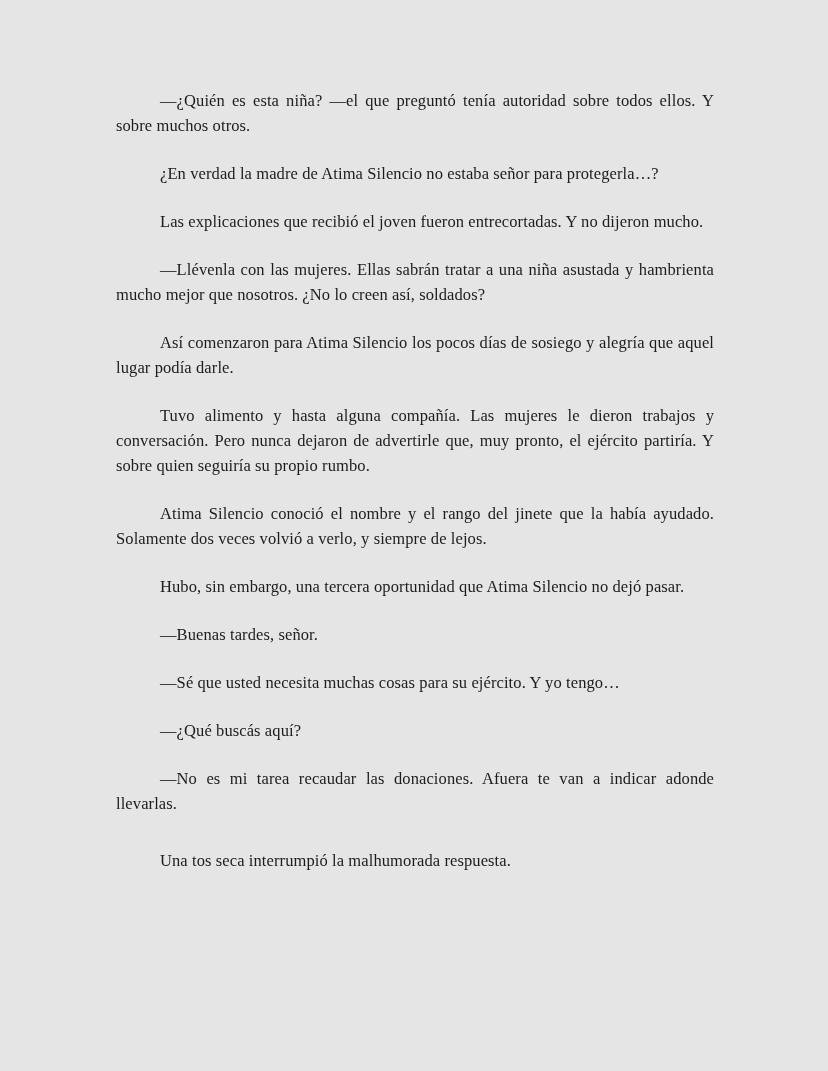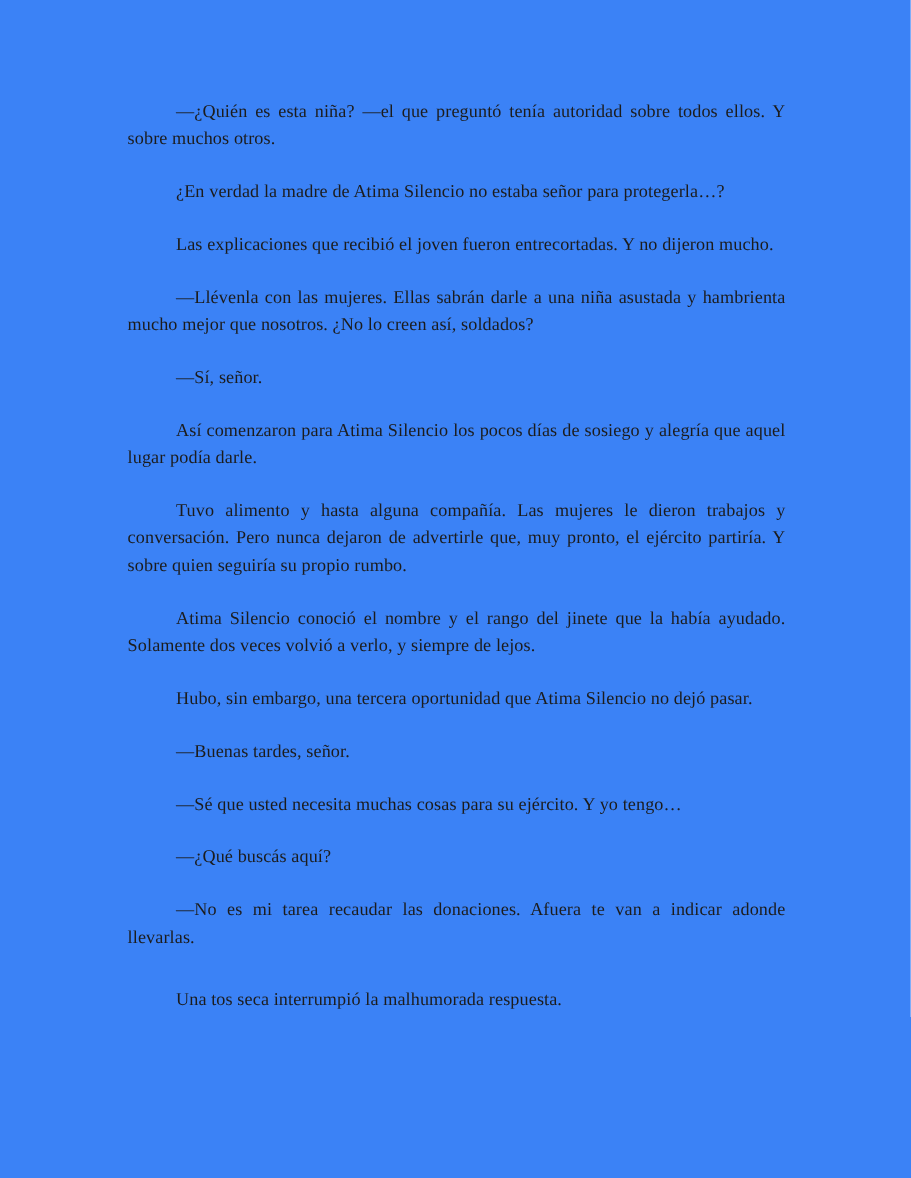--- a/index.html
+++ b/index.html
@@ -4,21 +4,21 @@
 <style>
   html, body {
     margin: 0;
     padding: 0;
     background: #ffffff;
   }
   .page {
     position: relative;
     width: 828px;
     height: 1071px;
-    background: #3b82f6;
+    background: #e5e5e5;
     box-sizing: border-box;
     overflow: hidden;
   }
   .text-block {
     position: absolute;
     left: 116px;
     top: 88px;
     width: 598px;
     font-family: "Liberation Serif", "DejaVu Serif", serif;
     font-size: 16.5px;
@@ -37,22 +37,21 @@
   }
 </style>
 </head>
 <body>
 
 <div class="page">
   <div class="text-block">
     <p>—¿Quién es esta niña? —el que preguntó tenía autoridad sobre todos ellos. Y sobre muchos otros.</p>
     <p>¿En verdad la madre de Atima Silencio no estaba señor para protegerla…?</p>
     <p>Las explicaciones que recibió el joven fueron entrecortadas. Y no dijeron mucho.</p>
-    <p>—Llévenla con las mujeres. Ellas sabrán darle a una niña asustada y hambrienta mucho mejor que nosotros. ¿No lo creen así, soldados?</p>
-    <p>—Sí, señor.</p>
+    <p>—Llévenla con las mujeres. Ellas sabrán tratar a una niña asustada y hambrienta mucho mejor que nosotros. ¿No lo creen así, soldados?</p>
     <p>Así comenzaron para Atima Silencio los pocos días de sosiego y alegría que aquel lugar podía darle.</p>
     <p>Tuvo alimento y hasta alguna compañía. Las mujeres le dieron trabajos y conversación. Pero nunca dejaron de advertirle que, muy pronto, el ejército partiría. Y sobre quien seguiría su propio rumbo.</p>
     <p>Atima Silencio conoció el nombre y el rango del jinete que la había ayudado. Solamente dos veces volvió a verlo, y siempre de lejos.</p>
     <p>Hubo, sin embargo, una tercera oportunidad que Atima Silencio no dejó pasar.</p>
     <p>—Buenas tardes, señor.</p>
     <p>—Sé que usted necesita muchas cosas para su ejército. Y yo tengo…</p>
     <p>—¿Qué buscás aquí?</p>
     <p>—No es mi tarea recaudar las donaciones. Afuera te van a indicar adonde llevarlas.</p>
     <p>Una tos seca interrumpió la malhumorada respuesta.</p>
   </div>

